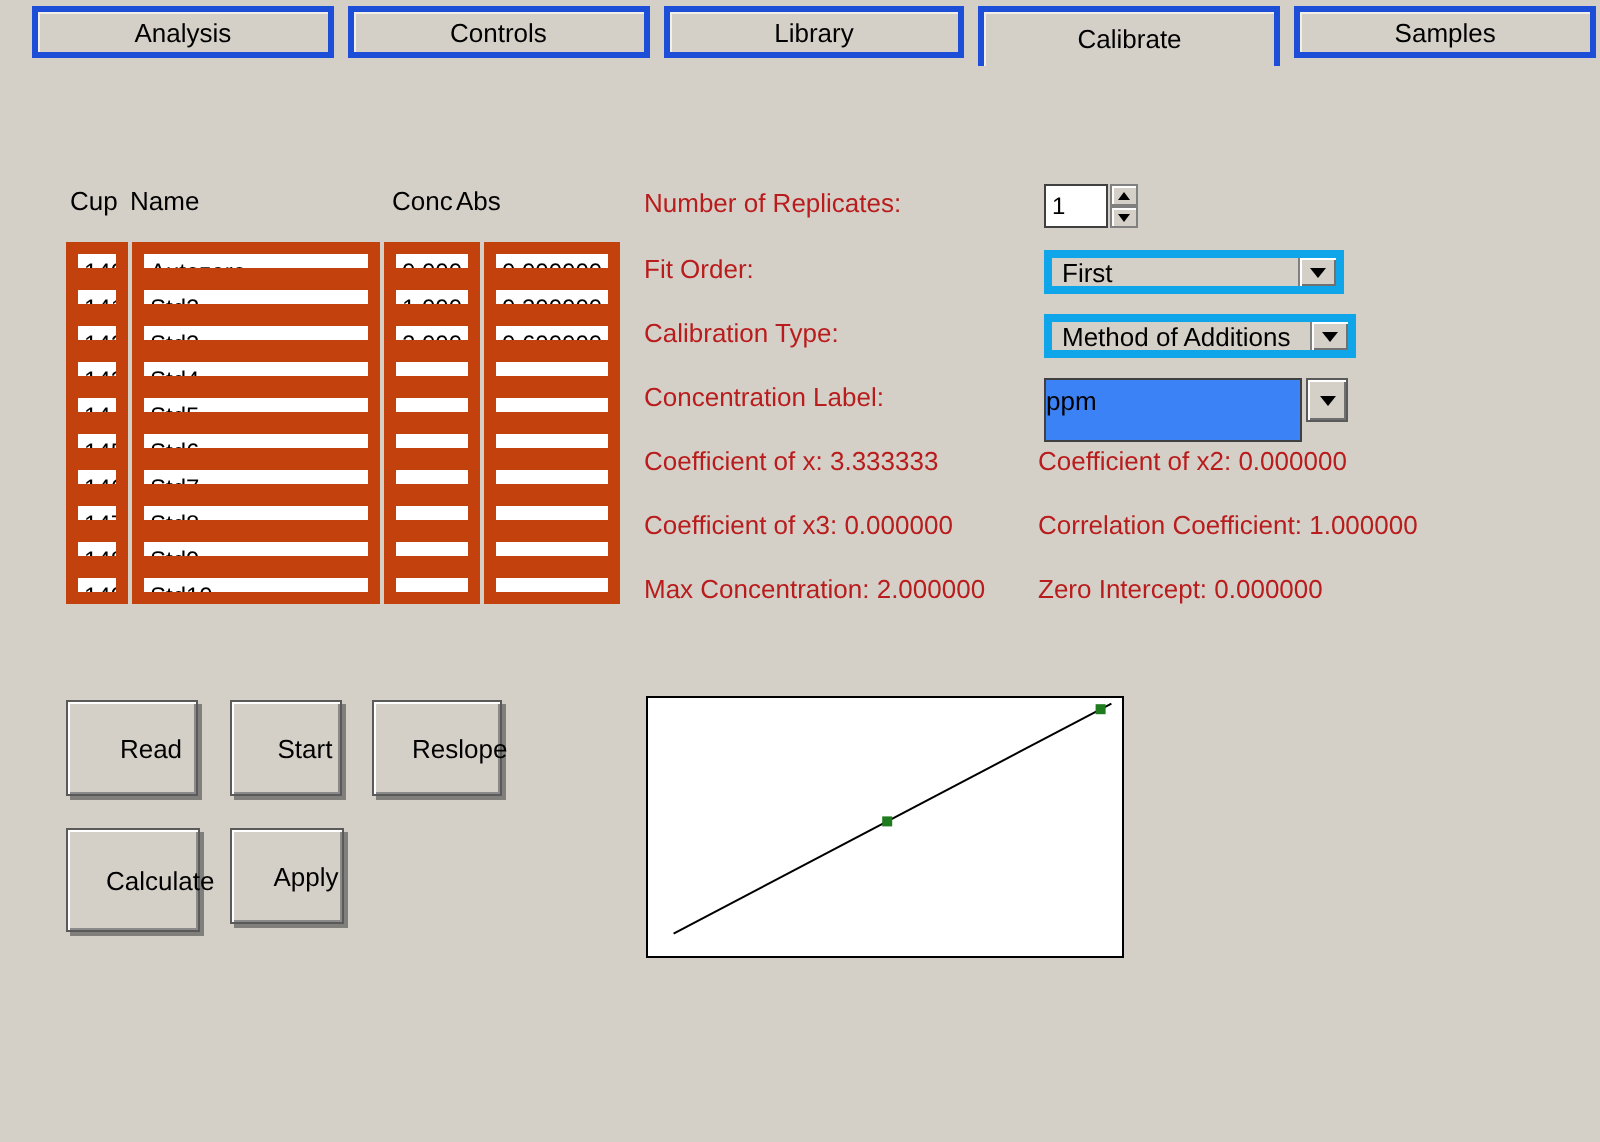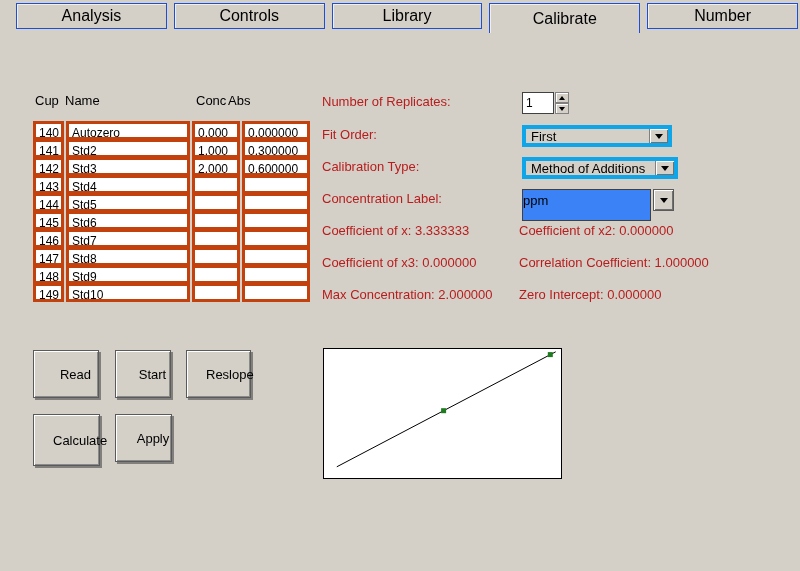--- a/index.html
+++ b/index.html
@@ -20,43 +20,43 @@
     left: 8px; top: 3px;
     width: 789px; height: 26px;
     display: flex;
     align-items: flex-start;
     z-index: 5;
   }
   .tab {
     flex: 1;
     height: 26px;
     background: #d4d0c8;
-    border: 1px solid #1d4ed8;
+    border: 3px solid #1d4ed8;
     margin-right: -1px;
     display: flex; align-items: center; justify-content: center;
-    font-size: 16px;
+    font-size: 13px;
     box-shadow: inset 1px 1px 0 #f2efe9;
     cursor: default;
     margin-left: 8px;
   }
   .tab.active {
     height: 30px;
     border-bottom: none;
     z-index: 6;
   }
 
   
   .hdr { position: absolute; top: 93px; font-size: 13px; }
   .stdtable { position: absolute; left: 33px; top: 121px; }
   .trow { display: flex; margin-top: -1px; }
   .trow:first-child { margin-top: 0; }
   .tcell {
     height: 19px;
     background: #fff;
-    border: 3px solid #c2410c;
+    border: 6px solid #c2410c;
     font-size: 12px;
     padding: 2px 3px;
     margin-right: 2px;
     overflow: hidden; white-space: nowrap;
   }
   .tcell:last-child { margin-right: 0; }
   .c0 { width: 31px; }
   .c1 { width: 124px; }
   .c2 { width: 48px; }
   .c3 { width: 68px; }
@@ -145,21 +145,21 @@
 </head>
 <body>
 
 <div class="screen">
 
   <div class="tabbar" id="tabbar">
       <div class="tab">Analysis</div>
       <div class="tab">Controls</div>
       <div class="tab">Library</div>
       <div class="tab active">Calibrate</div>
-      <div class="tab">Number</div>
+      <div class="tab">Samples</div>
     </div>
 
   <span class="hdr" style="left:35px">Cup</span>
   <span class="hdr" style="left:65px">Name</span>
   <span class="hdr" style="left:196px">Conc</span>
   <span class="hdr" style="left:228px">Abs</span>
 
   <div class="stdtable" id="std-table">
       <div class="trow">
         <div class="tcell c0">140</div>

